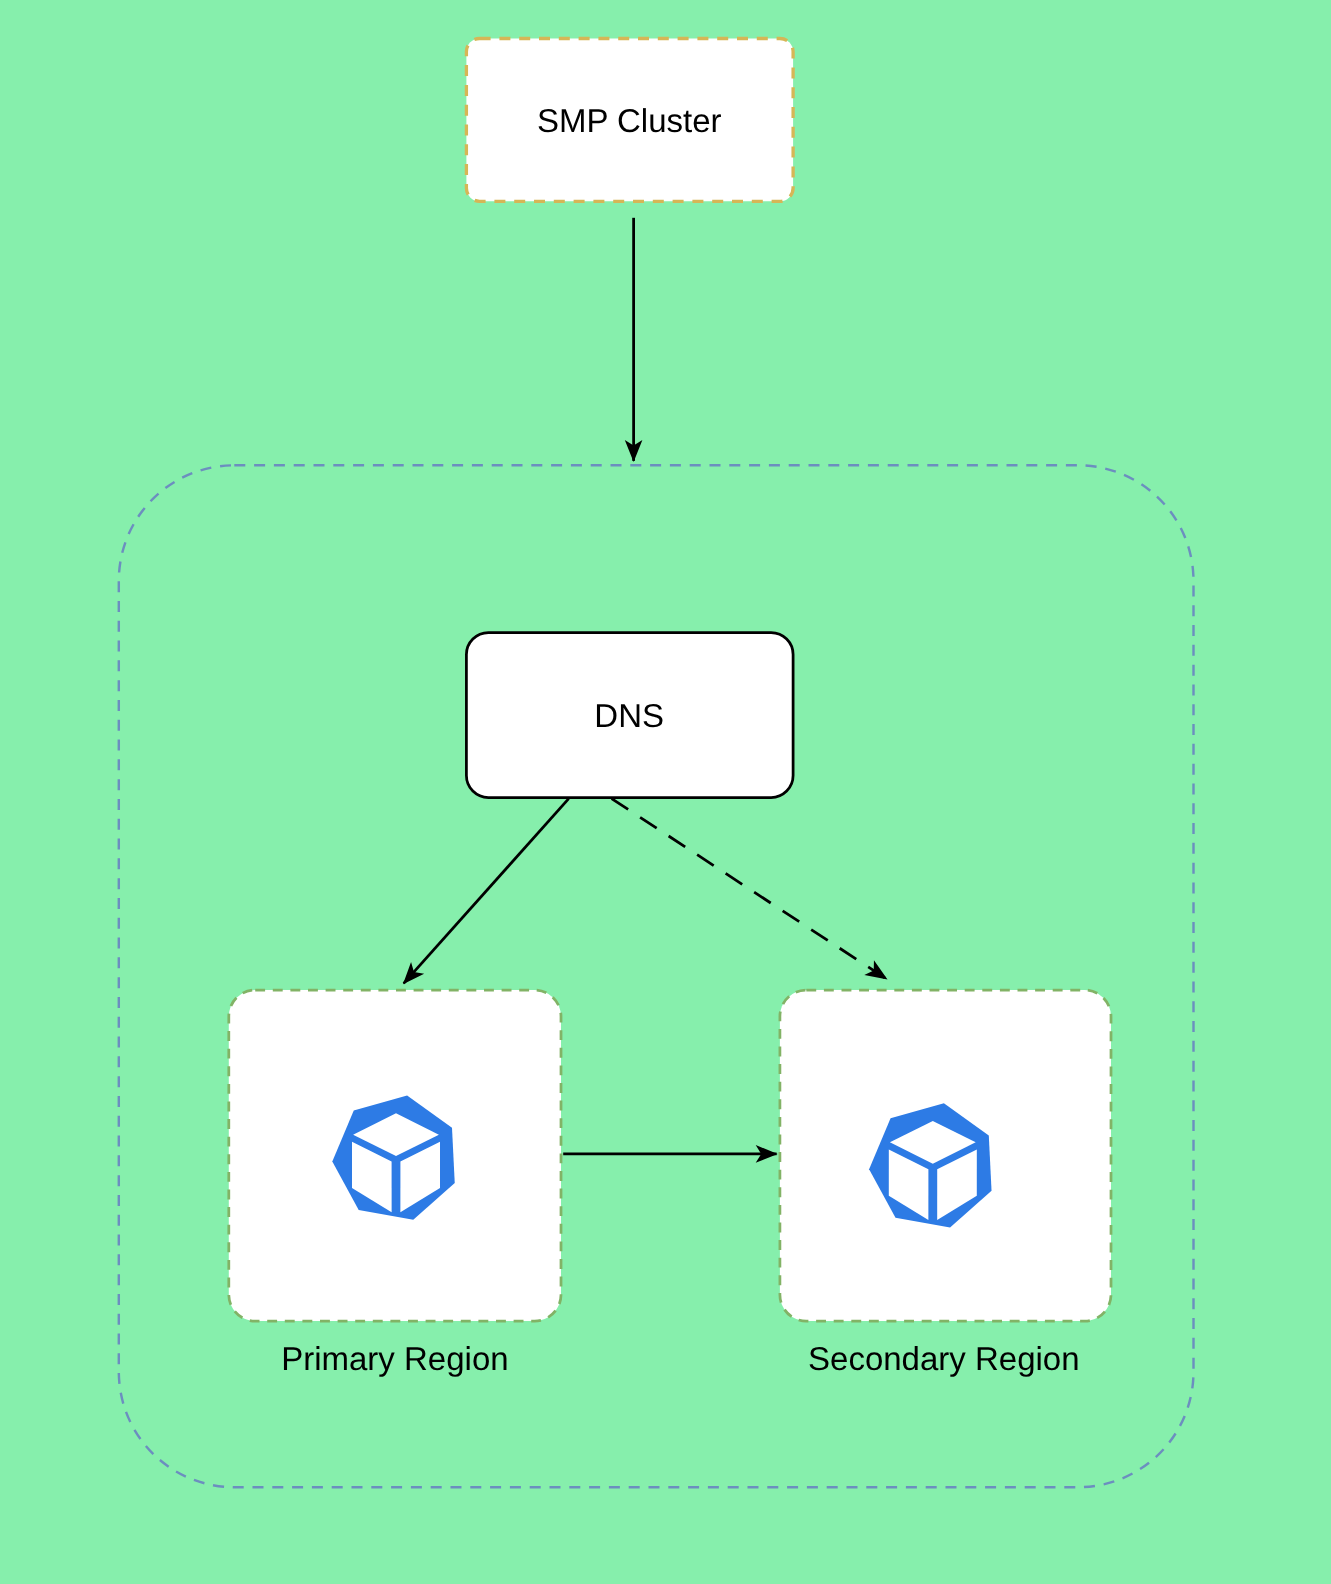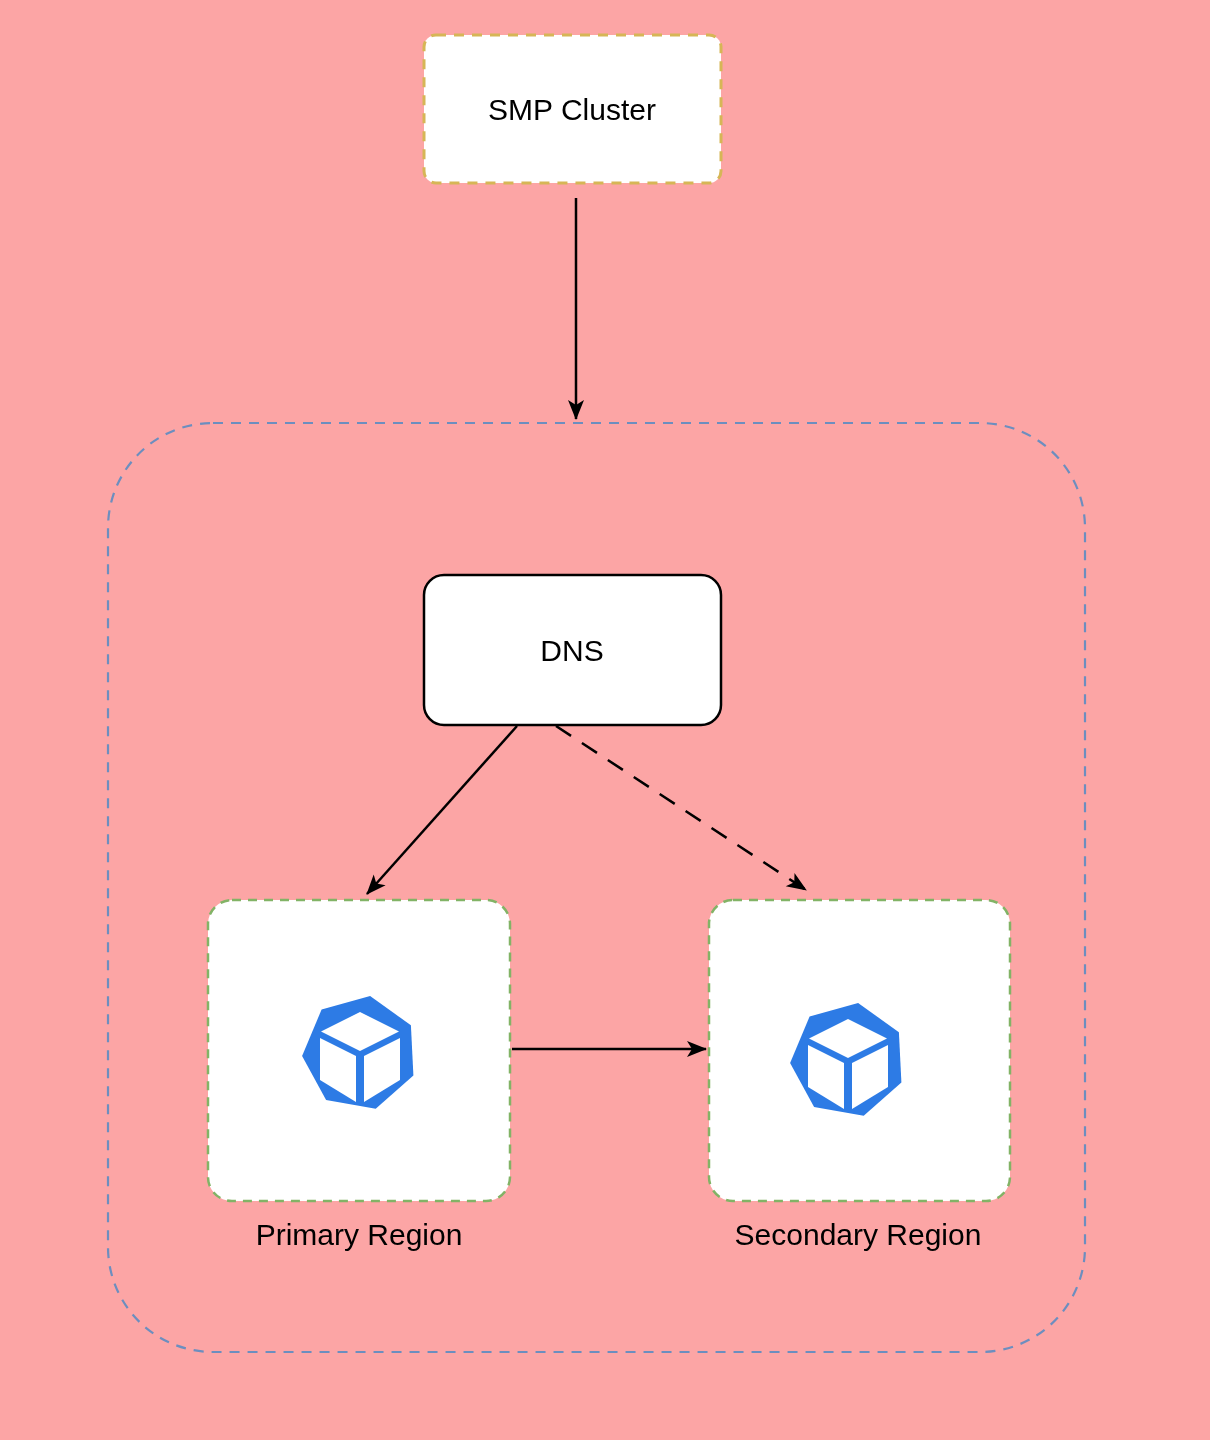--- a/index.html
+++ b/index.html
@@ -5,21 +5,21 @@
   html, body {
     margin: 0;
     padding: 0;
     background: #ffffff;
     font-family: "Liberation Sans", sans-serif;
   }
   .canvas {
     position: relative;
     width: 1210px;
     height: 1440px;
-    background: #fca5a5;
+    background: #86efac;
     overflow: hidden;
   }
   svg.diagram {
     position: absolute;
     left: 0;
     top: 0;
     width: 1210px;
     height: 1440px;
     display: block;
   }

